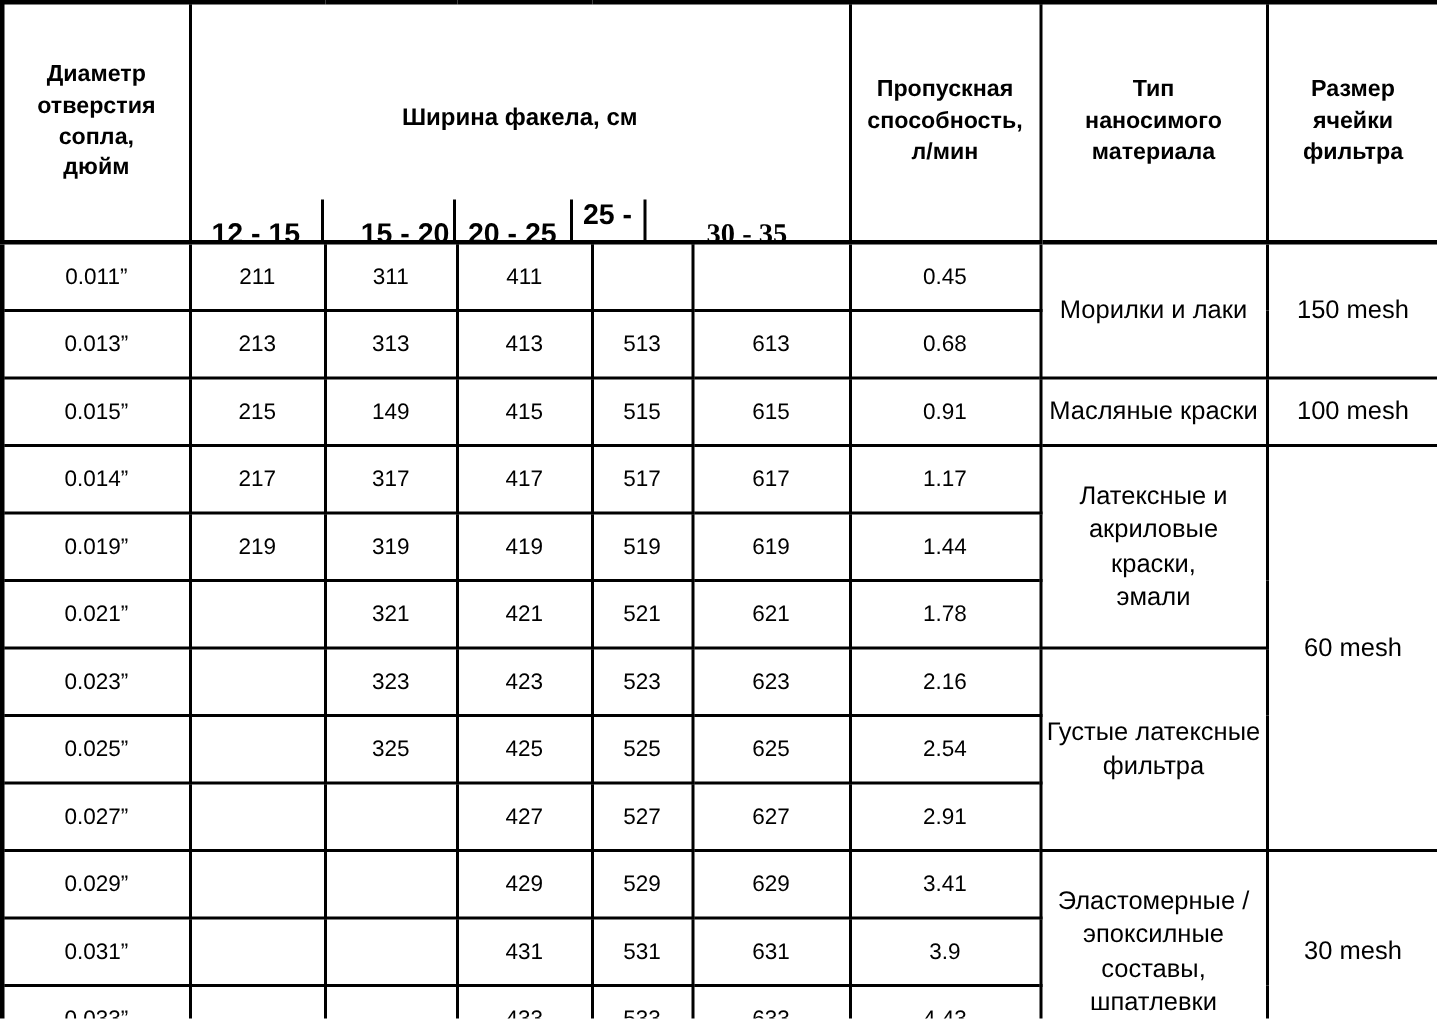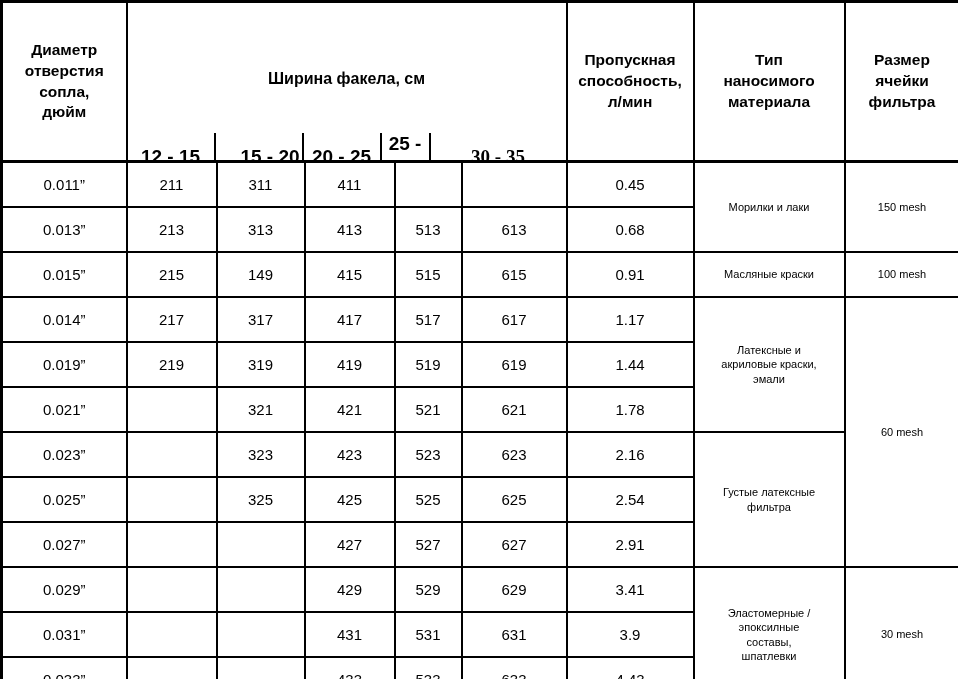--- a/index.html
+++ b/index.html
@@ -73,21 +73,21 @@
     font-size: 19px;
   }
   .width-subcell:not(:last-child) { border-right: 2px solid #000; }
   .ws0 { width: 88px; }
   .ws1 { width: 88px; padding-left: 23px; }
   .ws2 { width: 78px; }
   .ws3 { width: 49px; }
   .ws4 { flex: 1 1 auto; font-family: Liberation Serif, serif; }
   tbody td { height: 43px; line-height: 1.3; }
   tbody tr:last-child td { border-bottom: hidden; }
-  td.cell-material, td.cell-mesh { font-size: 11px; }
+  td.cell-material, td.cell-mesh { font-size: 17px; }
 </style>
 </head>
 <body>
 
 <div class="table-wrap">
   <table>
     <colgroup>
       <col style="width:125px">
       <col style="width:90px">
       <col style="width:88px">

